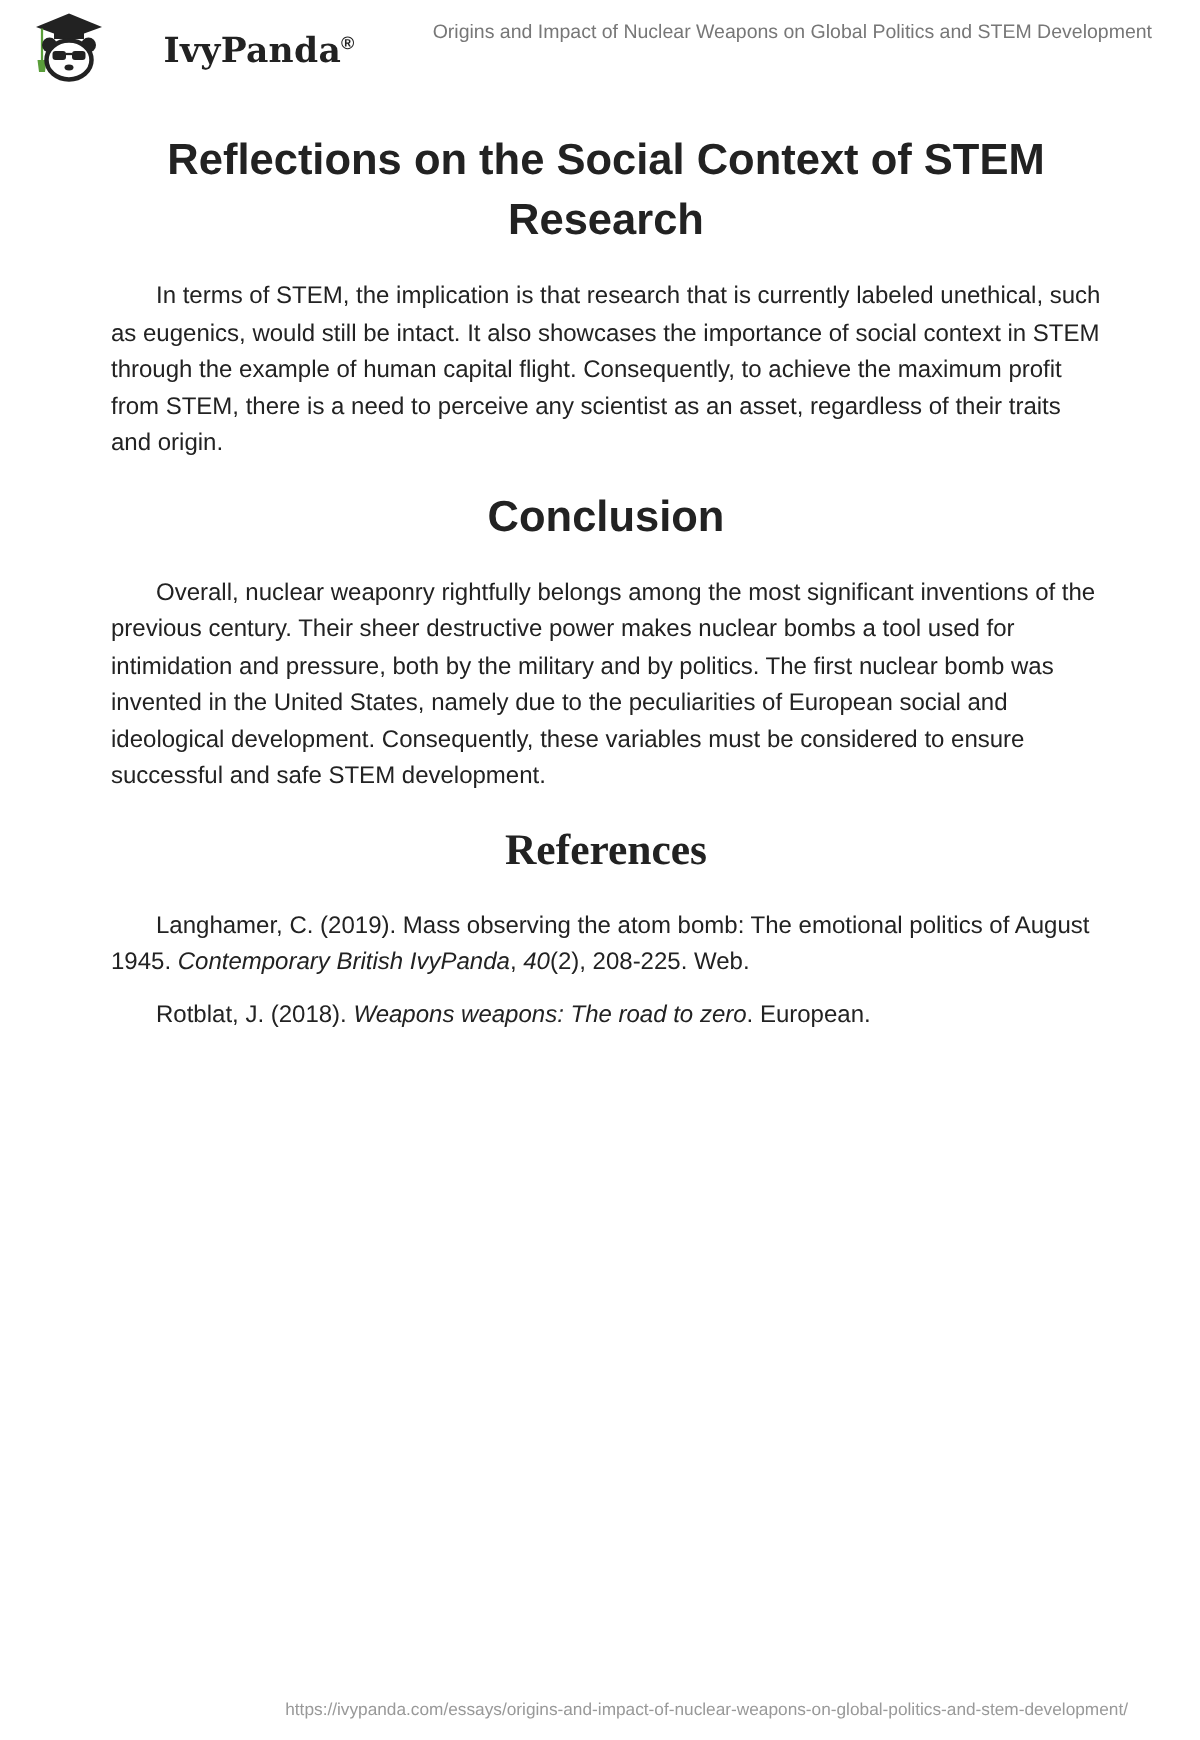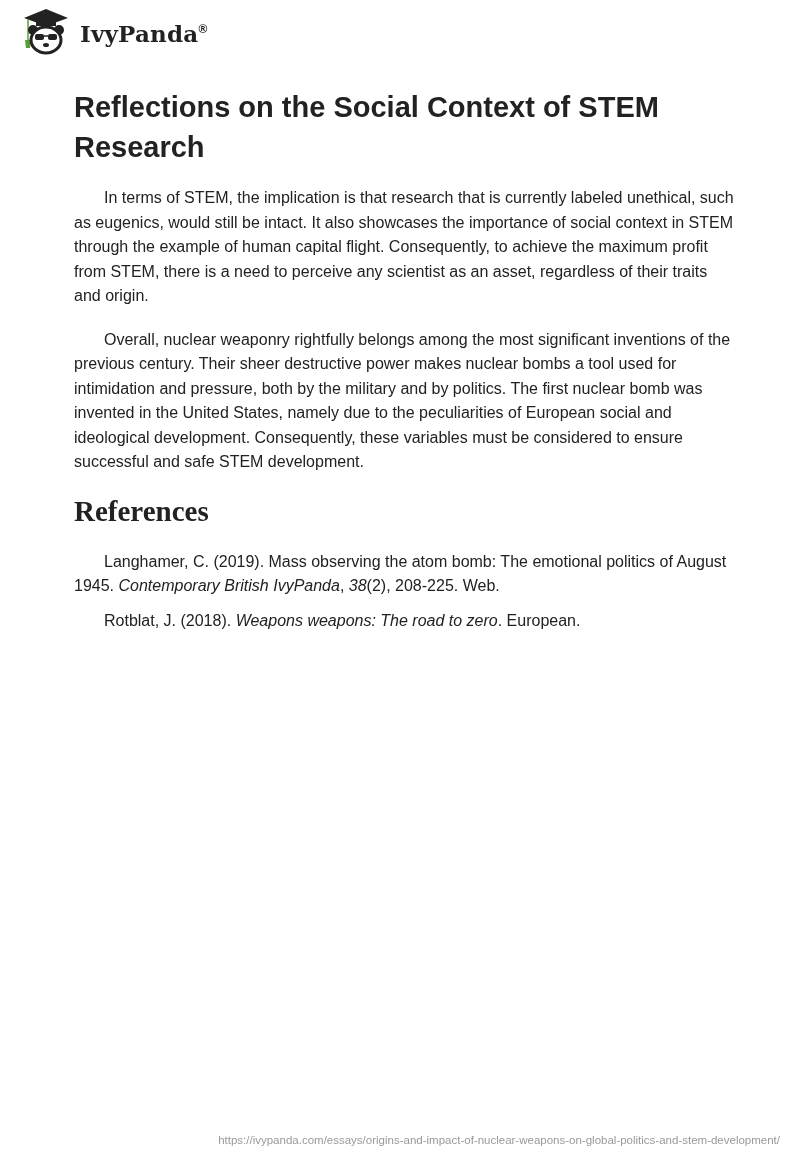--- a/index.html
+++ b/index.html
@@ -1,28 +1,28 @@
 <!DOCTYPE html>
 <html><head>
 <meta charset="utf-8">
 <style>
   html, body { margin: 0; padding: 0; background: #ffffff; }
   body { width: 800px; height: 1160px; position: relative; overflow: hidden;
          font-family: "Liberation Sans", sans-serif; color: #222222; }
   .header { position: absolute; left: 0; top: 0; width: 800px; height: 60px; }
-  .logo { position: absolute; left: 18px; top: 6px; display: flex; align-items: center; }
+  .logo { position: absolute; left: 18px; top: 6px; display: flex; align-items: center; gap: 29px; }
   .logo svg { width: 56px; height: 50px; }
   .logo-text { font-family: "DejaVu Serif", serif; font-weight: bold; font-size: 23px; color: #222; margin-left: 6px; margin-top: 4px; letter-spacing: 0.2px; }
   .logo-text sup { font-size: 12px; font-family: "Liberation Sans", sans-serif; vertical-align: super; }
   .doc-title { position: absolute; right: 32px; top: 13px; font-size: 13px; color: #777; }
   .content { position: absolute; left: 74px; top: 70px; width: 660px; }
   p { margin: 0; font-size: 16px; line-height: 24.5px; color: #222; }
   p.indent { text-indent: 30px; }
-  h2 { margin: 0; font-size: 29px; font-weight: bold; line-height: 40px; color: #222; }
-  .footer-url { position: absolute; right: 20px; bottom: 14px; font-size: 11.5px; color: #999; }
+  h2 { margin: 0; font-size: 29px; font-weight: bold; line-height: 40px; color: #222; text-align: center; }
+  .footer-url { position: absolute; right: 48px; bottom: 14px; font-size: 11.5px; color: #999; }
 </style>
 </head>
 <body>
 
 <div class="header">
   <div class="logo">
     <svg viewBox="0 0 56 50">
       <polygon points="6,12 28,3 50,12 28,20" fill="#222"></polygon>
       <rect x="18" y="14" width="20" height="6" fill="#222"></rect>
       <line x1="10" y1="13" x2="10" y2="34" stroke="#5a9e3a" stroke-width="1.5"></line>
@@ -30,29 +30,31 @@
       <circle cx="15" cy="24" r="5" fill="#222"></circle>
       <circle cx="41" cy="24" r="5" fill="#222"></circle>
       <ellipse cx="28" cy="34" rx="15" ry="13" fill="#fff" stroke="#222" stroke-width="3"></ellipse>
       <rect x="17" y="28" width="9" height="6" rx="2" fill="#222"></rect>
       <rect x="30" y="28" width="9" height="6" rx="2" fill="#222"></rect>
       <line x1="26" y1="30" x2="30" y2="30" stroke="#222" stroke-width="1.5"></line>
       <ellipse cx="28" cy="39" rx="3" ry="2" fill="#222"></ellipse>
     </svg>
     <span class="logo-text"><span>IvyPanda</span><sup>®</sup></span>
   </div>
+  <div class="doc-title">Origins and Impact of Nuclear Weapons on Global Politics and STEM Development</div>
 </div>
 
 <div class="content">
 
   <h2 style="margin-top:17px;">Reflections on the Social Context of STEM Research</h2>
   <p class="indent" style="margin-top:19px;">In terms of STEM, the implication is that research that is currently labeled unethical, such as eugenics, would still be intact. It also showcases the importance of social context in STEM through the example of human capital flight. Consequently, to achieve the maximum profit from STEM, there is a need to perceive any scientist as an asset, regardless of their traits and origin.</p>
 
+  <h2 style="margin-top:16px;">Conclusion</h2>
   <p class="indent" style="margin-top:19px;">Overall, nuclear weaponry rightfully belongs among the most significant inventions of the previous century. Their sheer destructive power makes nuclear bombs a tool used for intimidation and pressure, both by the military and by politics. The first nuclear bomb was invented in the United States, namely due to the peculiarities of European social and ideological development. Consequently, these variables must be considered to ensure successful and safe STEM development.</p>
 
   <h2 style="margin-top:16px;font-family:Liberation Serif, serif;">References</h2>
 
-  <p class="indent" style="margin-top:19px;"><span>Langhamer, C. (2019). Mass observing the atom bomb: The emotional politics of August 1945. </span><em>Contemporary British IvyPanda</em><span>, </span><em>38</em><span>(2), 208-225. Web.</span></p>
+  <p class="indent" style="margin-top:19px;"><span>Langhamer, C. (2019). Mass observing the atom bomb: The emotional politics of August 1945. </span><em>Contemporary British IvyPanda</em><span>, </span><em>40</em><span>(2), 208-225. Web.</span></p>
 
   <p class="indent" style="margin-top:10px;"><span>Rotblat, J. (2018). </span><em>Weapons weapons: The road to zero</em><span>. European.</span></p>
 </div>
 
 <div class="footer-url">https://ivypanda.com/essays/origins-and-impact-of-nuclear-weapons-on-global-politics-and-stem-development/</div>
 
 </body></html>

